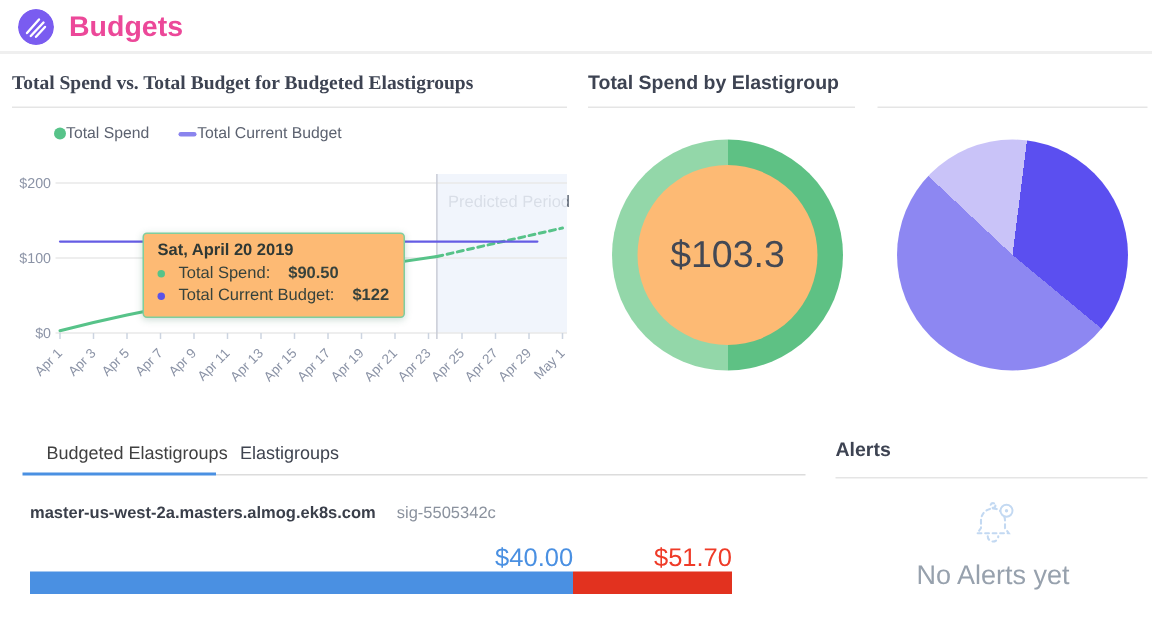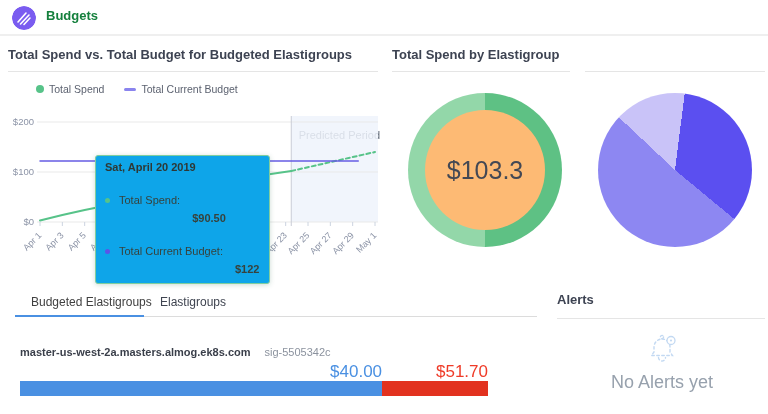--- a/index.html
+++ b/index.html
@@ -4,64 +4,64 @@
 <style>
   * { margin:0; padding:0; box-sizing:border-box; }
   html,body { background:#fff; }
   body { font-family:"Liberation Sans","DejaVu Sans",sans-serif; color:#3d4352; }
   #page { position:relative; width:768px; height:414px; background:#fff; overflow:hidden; }
 
   
   .header { position:absolute; left:0; top:0; width:768px; height:36px; background:#fff;
             border-bottom:2px solid #efefef; display:flex; align-items:center; }
   .logo { position:absolute; left:12px; top:6px; width:24px; height:24px; border-radius:50%; overflow:hidden; }
-  .header-title { position:absolute; left:46px; top:8px; font-size:13px; font-weight:bold; color:#15803d; }
+  .header-title { position:absolute; left:46px; top:8px; font-size:19px; font-weight:bold; color:#ec4899; }
 
   
   .sec-title { position:absolute; font-size:13px; font-weight:bold; color:#3d4352; }
   .divider { position:absolute; height:1px; background:#e5e5e5; }
 
   
   .legend { position:absolute; left:36px; top:83px; display:flex; gap:20px; align-items:center;
             font-size:10.5px; color:#5c6270; }
-  .legend-item { display:flex; align-items:center; gap:5px; }
+  .legend-item { display:flex; align-items:center; gap:0; }
   .legend-dot { width:8px; height:8px; border-radius:50%; }
   .legend-dash { width:12px; height:3px; border-radius:2px; }
 
   .predicted-label { position:absolute; left:240px; top:96px; width:140px; text-align:right;
                      font-size:11px; color:#5c6675;margin-top:33px; }
 
   
   #spend-chart-svg { position:absolute; left:0; top:108px; }
 
   
-  .chart-tooltip { position:absolute; left:95px; top:155px; background:#0ea5e9; border:1px solid #7fce9e;
+  .chart-tooltip { position:absolute; left:95px; top:155px; background:#fdba74; border:1px solid #7fce9e;
                    border-radius:3px; box-shadow:0 1px 5px rgba(60,120,90,.25); padding:5px 10px 6px 9px;
                    font-size:11px; color:#37423c; z-index:5; white-space:nowrap; }
   .chart-tooltip .tt-title { font-weight:bold; font-size:11px; color:#2e3835; margin-bottom:2px; }
   .tt-row { display:flex; align-items:center; gap:9px; line-height:15px; }
   .tt-bullet { width:5px; height:5px; border-radius:50%; flex:0 0 auto; }
-  .tt-val { font-weight:bold; margin-left:3px;margin-top:36px; }
+  .tt-val { font-weight:bold; margin-left:3px; }
 
   
   .donut { position:absolute; width:154px; height:154px; }
   .donut-ring { position:absolute; inset:0; border-radius:50%; }
   .donut-hole { position:absolute; left:17px; top:17px; width:120px; height:120px; border-radius:50%;
                 background:#fdba74; display:flex; align-items:center; justify-content:center; }
   .donut-value { font-size:25px; color:#434854; }
 
   
   .tab { position:absolute; top:295px; font-size:12px; cursor:pointer; }
   .tab-active { color:#404040; }
   .tab-inactive { color:#3f4450;text-align:right; }
   .tab-underline-active { position:absolute; left:15px; top:315px; width:129px; height:2px; background:#4a90e2; }
   .tab-underline-rest { position:absolute; left:144px; top:316px; width:393px; height:1px; background:#dcdcdc; }
 
   
-  .host-line { position:absolute; left:20px; top:346px; display:flex; align-items:baseline; gap:14px; }
+  .host-line { position:absolute; left:20px; top:336px; display:flex; align-items:baseline; gap:14px; }
   .host-name { font-size:11px; font-weight:bold; color:#3a3f4a; }
   .host-sig { font-size:11px; color:#8b929e; }
   .bar-labels { position:absolute; left:20px; top:362px; width:468px; height:14px; display:flex; font-size:17px; }
   .bar-labels .seg { text-align:right; }
   .bar { position:absolute; left:20px; top:381px; width:468px; height:15px; display:flex; }
   .bar .seg { height:100%; }
 
   
   .alerts-body { position:absolute; left:557px; top:330px; width:210px; text-align:center; }
   .no-alerts { font-size:18px; color:#97a1ad; margin-top:0; }
@@ -78,21 +78,21 @@
         <g stroke="#ffffff" stroke-width="1.6" stroke-linecap="round">
           <line x1="6" y1="16" x2="14" y2="7"></line>
           <line x1="8.5" y1="18" x2="17" y2="9"></line>
           <line x1="12" y1="18.5" x2="18" y2="12"></line>
         </g>
       </svg>
     </span>
     <span class="header-title">Budgets</span>
   </div>
 
-  <div class="sec-title" style="left:8px; top:47px;">Total Spend vs. Total Budget for Budgeted Elastigroups</div>
+  <div class="sec-title" style="left:8px; top:47px;font-family:Liberation Serif, serif;">Total Spend vs. Total Budget for Budgeted Elastigroups</div>
   <div class="divider" style="left:8px; top:71px; width:370px;"></div>
 
   <div class="legend">
     <div class="legend-item">
       <span class="legend-dot" id="legend-dot-0" style="background: rgb(87, 195, 137);"></span>
       <span>Total Spend</span>
     </div>
     <div class="legend-item">
       <span class="legend-dash" id="legend-dash-1" style="background: rgb(138, 132, 238);"></span>
       <span>Total Current Budget</span>

